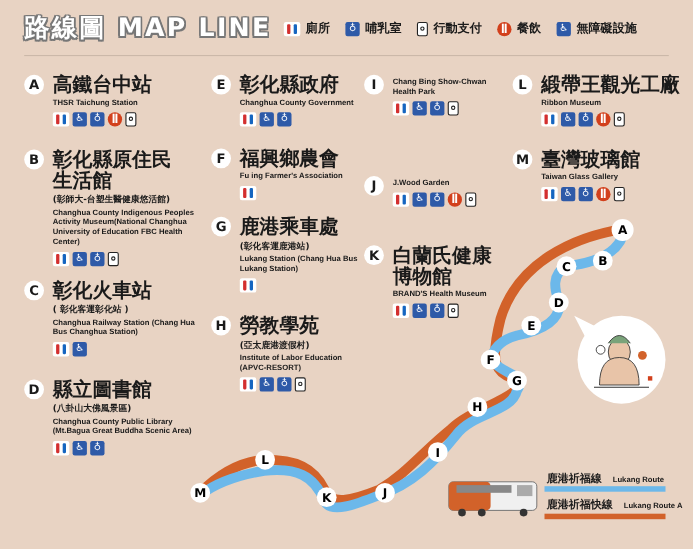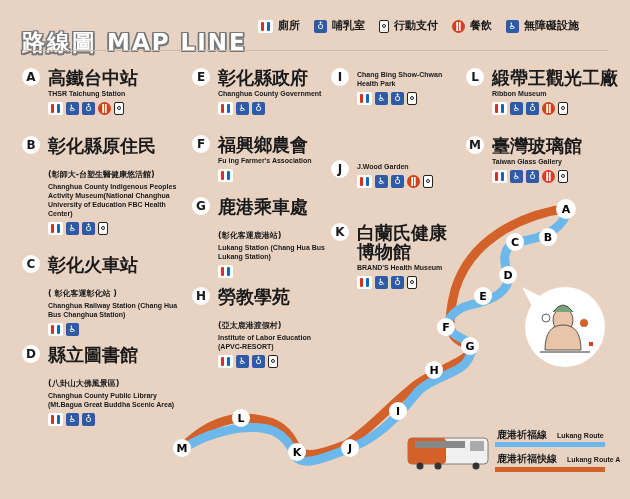--- a/index.html
+++ b/index.html
@@ -1,36 +1,36 @@
 <!DOCTYPE html>
 <html><head>
 <meta charset="utf-8">
 <style>
   html, body { margin:0; padding:0; }
   body { width:630px; height:499px; background:#e8d3c3; font-family:"DejaVu Sans","Liberation Sans",sans-serif; color:#1a1a1a; position:relative; overflow:hidden; }
   .title { position:absolute; left:22px; top:10px; font-size:23px; font-weight:bold; color:#e8d3c3; letter-spacing:2px;
     text-shadow: -1.5px -1.5px 0 #777, 1.5px -1.5px 0 #777, -1.5px 1.5px 0 #777, 1.5px 1.5px 0 #777, 0 -1.5px 0 #777, 0 1.5px 0 #777, -1.5px 0 0 #777, 1.5px 0 0 #777; 
-    color:#fff;margin-top:17px; }
+    color:#fff; }
   .legend { position:absolute; top:18px; left:258px; display:flex; align-items:center; gap:6px; font-size:11px; font-weight:bold; }
   .legend .lg { display:flex; align-items:flex-end; gap:5px; margin-right:8px; }
   .rule { position:absolute; left:22px; right:22px; top:50px; border-top:1.5px solid #cbb8a9; }
   .ico { display:inline-block; width:13px; height:13px; border-radius:2px; vertical-align:middle; position:relative; font-size:9px; line-height:13px; text-align:center; color:#fff; font-weight:bold; }
   .ico.wc { background:#fff; width:15px; }
   .ico.wc::before { content:""; position:absolute; left:3px; top:2px; width:3px; height:9px; background:#d32f2f; border-radius:1px; }
   .ico.wc::after { content:""; position:absolute; right:3px; top:2px; width:3px; height:9px; background:#1565c0; border-radius:1px; }
   .ico.acc { background:#2e5aa8; }
   .ico.nurse { background:#2e5aa8; }
   .ico.food { background:#d2401c; border-radius:50%; }
   .ico.pay { background:#fff; border:1.5px solid #222; width:8px; height:11px; border-radius:2px; }
   .ico.pay::after { content:""; position:absolute; left:2px; top:3px; width:4px; height:4px; border:1px solid #222; border-radius:50%; box-sizing:border-box; }
   .stop { position:absolute; }
   .stop .badge { position:absolute; left:0; top:0; width:18px; height:18px; border-radius:50%; background:#fff; font-weight:bold; font-size:12px; text-align:center; line-height:18px; }
   .stop .body { margin-left:26px; }
   .stop .zh { font-size:18px; font-weight:bold; line-height:19px; }
-  .stop .sub { font-size:8px; font-weight:bold; line-height:11px; margin-top:14px; }
+  .stop .sub { font-size:8px; font-weight:bold; line-height:11px; margin-top:2px; }
   .stop .en { font-size:7px; font-weight:bold; line-height:9px; margin-top:2px; font-family:"Liberation Sans",sans-serif; }
   .stop .icons { margin-top:4px; display:flex; gap:3px; }
   .route-legend { position:absolute; left:497px; font-size:10px; font-weight:bold; }
   .route-legend .en { font-size:7px; margin-left:10px; font-family:"Liberation Sans",sans-serif; }
   .bar { position:absolute; height:5px; left:495px; width:110px; }
   svg.map { position:absolute; left:0; top:0; }
   .node { font-family:"DejaVu Sans",sans-serif; font-weight:bold; font-size:11px; }
 </style>
 </head>
 <body>
@@ -140,20 +140,21 @@
         <span class="ico food">ǁ</span>
         <span class="ico pay"></span>
       </div>
   </div>
 </div>
 
 <div class="stop" style="left:22px;top:136px;width:170px;">
   <div class="badge">B</div>
   <div class="body">
     <div class="zh">彰化縣原住民</div>
+    <div class="zh">生活館</div>
     <div class="sub">(彰師大-台塑生醫健康悠活館)</div>
     <div class="en">Changhua County Indigenous Peoples Activity Museum(National Changhua University of Education FBC Health Center)</div>
     <div class="icons">
         <span class="ico wc"></span>
         <span class="ico acc">♿</span>
         <span class="ico nurse">♁</span>
         <span class="ico pay"></span>
       </div>
   </div>
 </div>

